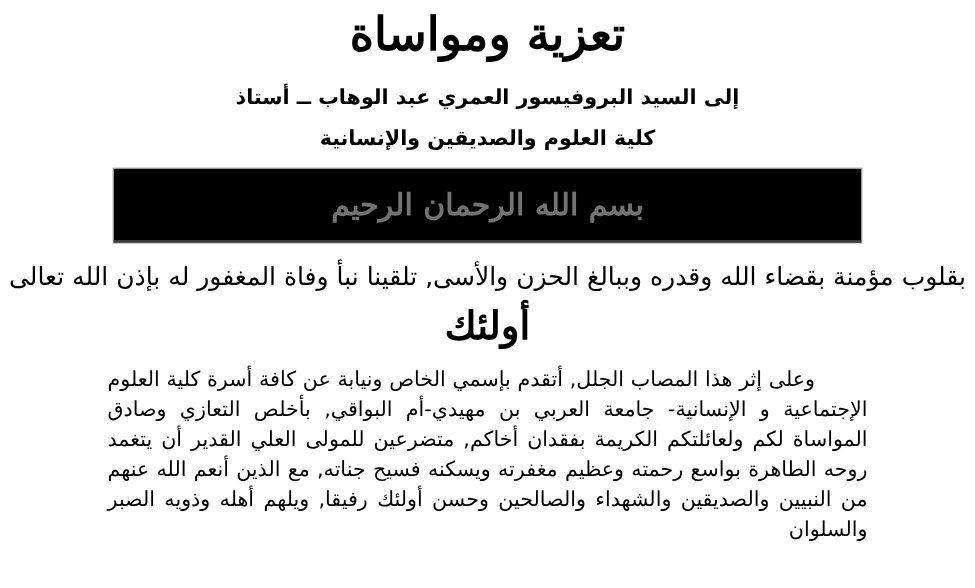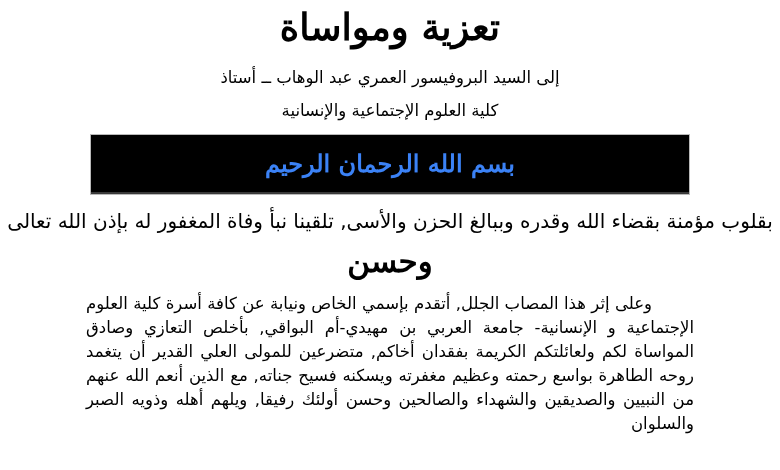--- a/index.html
+++ b/index.html
@@ -17,37 +17,37 @@
     font-weight:bold;
     font-size:37px;
     line-height:50px;
     padding-top:2px;
     letter-spacing:1px;
   }
 
   
   .addressee{
     text-align:center;
-    font-weight:normal;
+    font-weight:bold;
     font-size:16.5px;
     line-height:20px;
   }
   .addressee.line1{margin-top:16px;}
   .addressee.line2{margin-top:13px;}
 
   
   .banner-stack{
     width:598px;
     margin:13px auto 0 auto;
     border:1px solid #b9b9b9;
     background:#000;
   }
   .banner{
     background:#000000;
-    color:#3b82f6;
+    color:#737373;
     text-align:center;
     font-family:"DejaVu Serif","Liberation Serif",serif;
     font-weight:bold;
   }
   .banner.basmala{
     height:57px;
     font-size:24px;
     line-height:57px;
     border-bottom:2px solid #3a3a3a;
   }
@@ -88,25 +88,25 @@
 </style>
 </head>
 <body>
 
 <div class="doc">
 
   <div class="main-title">تعزية ومواساة</div>
 
   <div class="addressee line1">إلى السيد البروفيسور العمري عبد الوهاب ــ أستاذ</div>
 
-  <div class="addressee line2">كلية العلوم الإجتماعية والإنسانية</div>
+  <div class="addressee line2">كلية العلوم والصديقين والإنسانية</div>
 
   <div class="banner-stack">
     <div class="banner basmala">بسم الله الرحمان الرحيم</div>
   </div>
 
   <div class="intro-line">بقلوب مؤمنة بقضاء الله وقدره وببالغ الحزن والأسى, تلقينا نبأ وفاة المغفور له بإذن الله تعالى</div>
 
-  <div class="deceased-word">وحسن</div>
+  <div class="deceased-word">أولئك</div>
 
   <div class="condolence-paragraph">وعلى إثر هذا المصاب الجلل, أتقدم بإسمي الخاص ونيابة عن كافة أسرة كلية العلوم الإجتماعية و الإنسانية- جامعة العربي بن مهيدي-أم البواقي, بأخلص التعازي وصادق المواساة لكم ولعائلتكم الكريمة بفقدان أخاكم, متضرعين للمولى العلي القدير أن يتغمد روحه الطاهرة بواسع رحمته وعظيم مغفرته ويسكنه فسيح جناته, مع الذين أنعم الله عنهم من النبيين والصديقين والشهداء والصالحين وحسن أولئك رفيقا, ويلهم أهله وذويه الصبر والسلوان</div>
 
 </div>
 
 </body></html>

